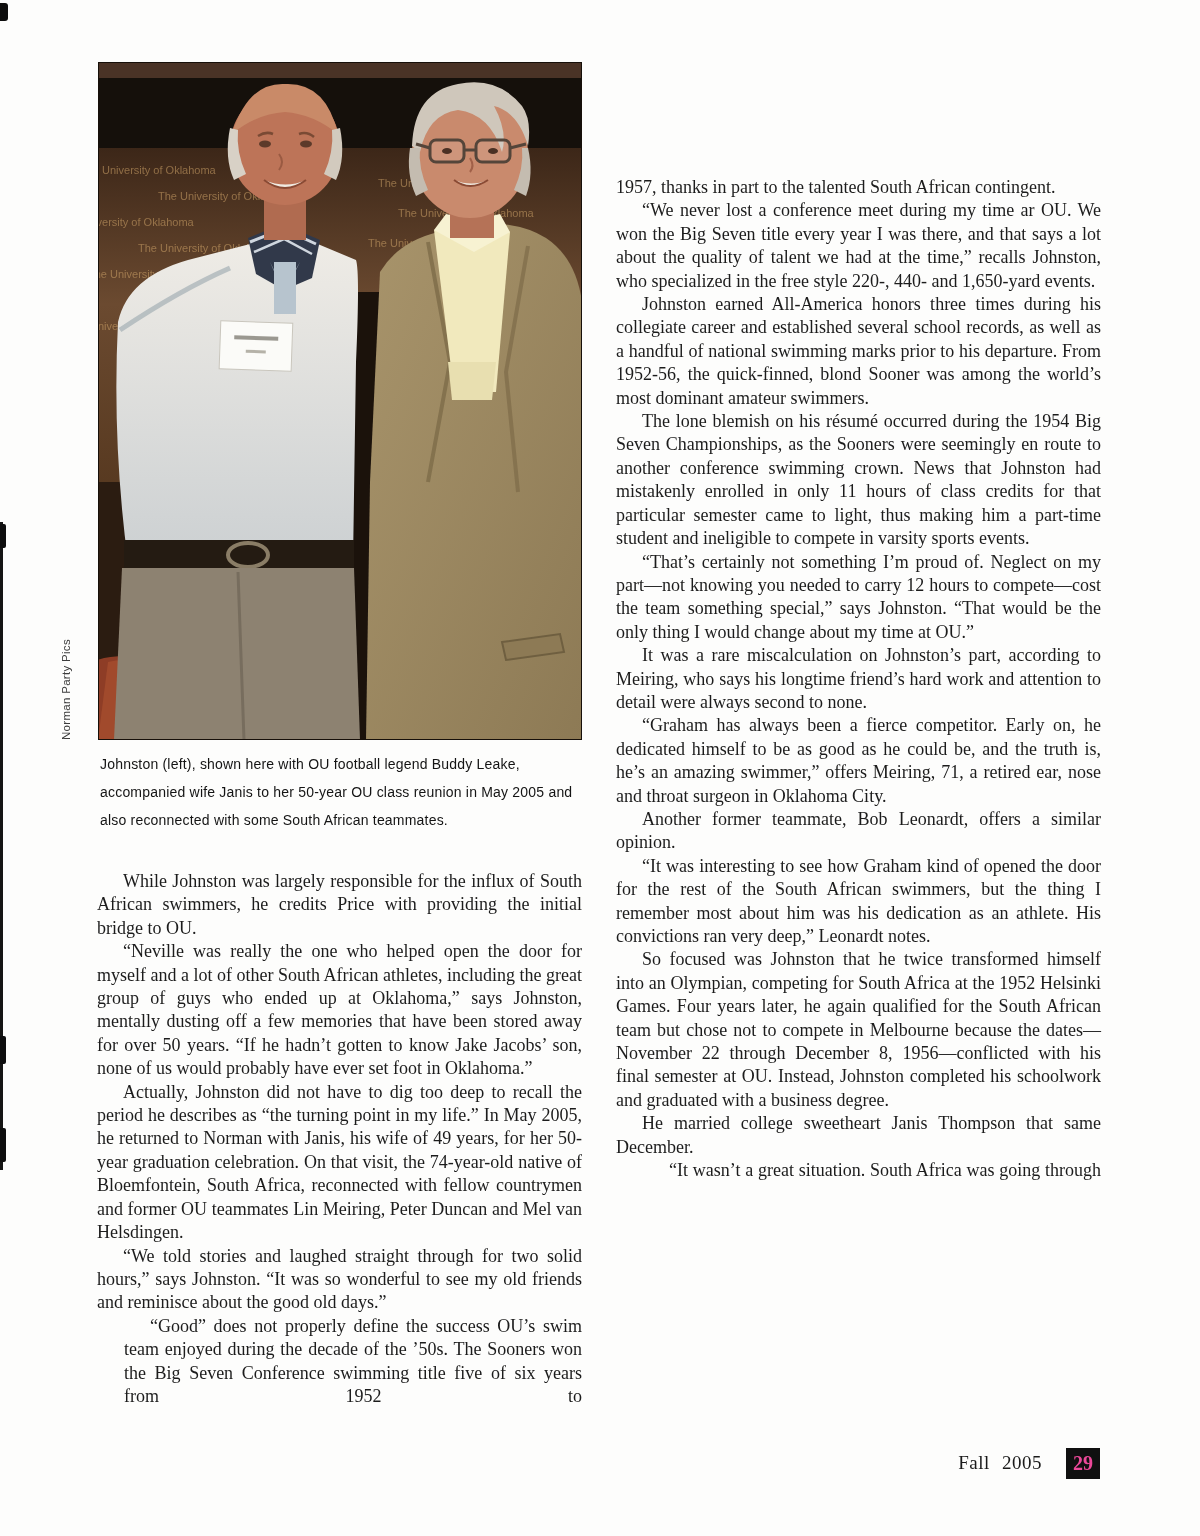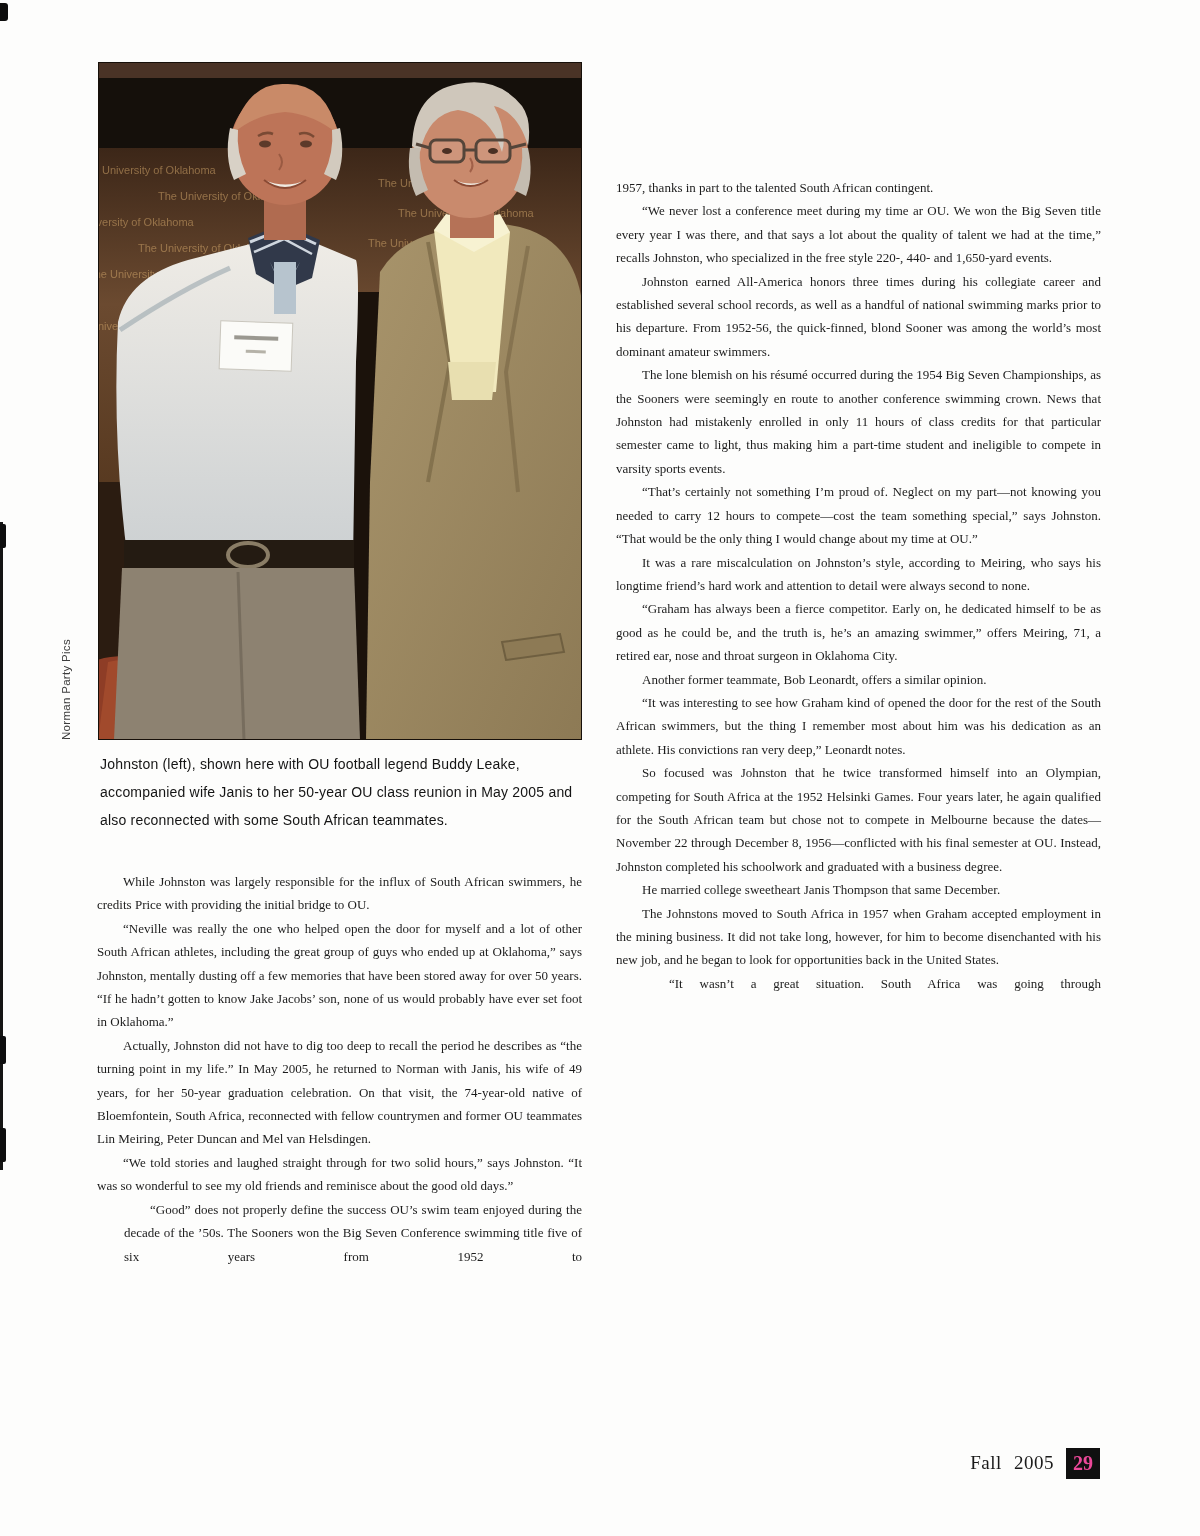--- a/index.html
+++ b/index.html
@@ -38,33 +38,33 @@
   .caption{
     position:absolute;left:100px;top:750px;width:486px;
     font-family:"Liberation Sans",sans-serif;
     font-size:14px;line-height:28px;color:#141414;
     letter-spacing:.2px;
   }
 
   
   .col{
     position:absolute;width:485px;
-    font-size:13px;line-height:23.4px;color:#1c1c1c;
+    font-size:18px;line-height:23.4px;color:#1c1c1c;
     text-align:justify;
   }
   .col-left{left:97px;top:870px;}
   .col-right{left:616px;top:176px;}
   .para{margin:0;text-indent:26px;}
   .para.no-indent{text-indent:0;}
   .para.cont-end{text-align-last:justify;margin-left:27px;}
 
   
   .footer{
     position:absolute;left:616px;top:1446px;width:484px;height:34px;
-    display:flex;justify-content:flex-end;align-items:center;gap:12px;
+    display:flex;justify-content:flex-end;align-items:center;gap:24px;
   }
   .issue{
     font-family:"Liberation Serif",serif;font-size:19px;color:#1a1a1a;
     word-spacing:7px;letter-spacing:.5px;
   }
   .pagenum{
     width:34px;height:31px;background:#101010;color:#ec4899;
     font-family:"Liberation Serif",serif;font-size:20px;font-weight:bold;
     display:flex;align-items:center;justify-content:center;
   }
@@ -217,27 +217,26 @@
     <p class="para">“We told stories and laughed straight through for two solid hours,” says Johnston.  “It was so wonderful to see my old friends and reminisce about the good old days.”</p>
     <p class="para cont-end">“Good” does not properly define the success OU’s swim team enjoyed during the decade of the ’50s.  The Sooners won the Big Seven Conference swimming title five of six years from 1952 to</p>
   </div>
 
   <div class="col col-right">
     <p class="para no-indent">1957, thanks in part to the talented South African contingent.</p>
     <p class="para">“We never lost a conference meet during my time ar OU.  We won the Big Seven title every year I was there, and that says a lot about the quality of talent we had at the time,” recalls Johnston, who specialized in the free style 220-, 440- and 1,650-yard events.</p>
     <p class="para">Johnston earned All-America honors three times during his collegiate career and established several school records, as well as a handful of national swimming marks prior to his departure.  From 1952-56, the quick-finned, blond Sooner was among the world’s most dominant amateur swimmers.</p>
     <p class="para">The lone blemish on his résumé occurred during the 1954 Big Seven Championships, as the Sooners were seemingly en route to another conference swimming crown.  News that Johnston had mistakenly enrolled in only 11 hours of class credits for that particular semester came to light, thus making him a part-time student and ineligible to compete in varsity sports events.</p>
     <p class="para">“That’s certainly not something I’m proud of.  Neglect on my part—not knowing you needed to carry 12 hours to compete—cost the team something special,” says Johnston.  “That would be the only thing I would change about my time at OU.”</p>
-    <p class="para">It was a rare miscalculation on Johnston’s style, according to Meiring, who says his longtime friend’s hard work and attention to detail were always second to none.</p>
+    <p class="para">It was a rare miscalculation on Johnston’s part, according to Meiring, who says his longtime friend’s hard work and attention to detail were always second to none.</p>
     <p class="para">“Graham has always been a fierce competitor.  Early on, he dedicated himself to be as good as he could be, and the truth is, he’s an amazing swimmer,” offers Meiring, 71, a retired ear, nose and throat surgeon in Oklahoma City.</p>
     <p class="para">Another former teammate, Bob Leonardt, offers a similar opinion.</p>
     <p class="para">“It was interesting to see how Graham kind of opened the door for the rest of the South African swimmers, but the thing I remember most about him was his dedication as an athlete.  His convictions ran very deep,” Leonardt notes.</p>
     <p class="para">So focused was Johnston that he twice transformed himself into an Olympian, competing for South Africa at the 1952 Helsinki Games.  Four years later, he again qualified for the South African team but chose not to compete in Melbourne because the dates—November 22 through December 8, 1956—conflicted with his final semester at OU.  Instead, Johnston completed his schoolwork and graduated with a business degree.</p>
     <p class="para">He married college sweetheart Janis Thompson that same December.</p>
-    <p class="para">The Johnstons moved to South Africa in 1957 when Graham accepted employment in the mining business.  It did not take long, however, for him to become disenchanted with his new job, and he began to look for opportunities back in the United States.</p>
     <p class="para cont-end">“It wasn’t a great situation.  South Africa was going through</p>
   </div>
 
   <div class="footer">
     <span class="issue">Fall 2005</span>
     <span class="pagenum">29</span>
   </div>
 
 </div>
 

